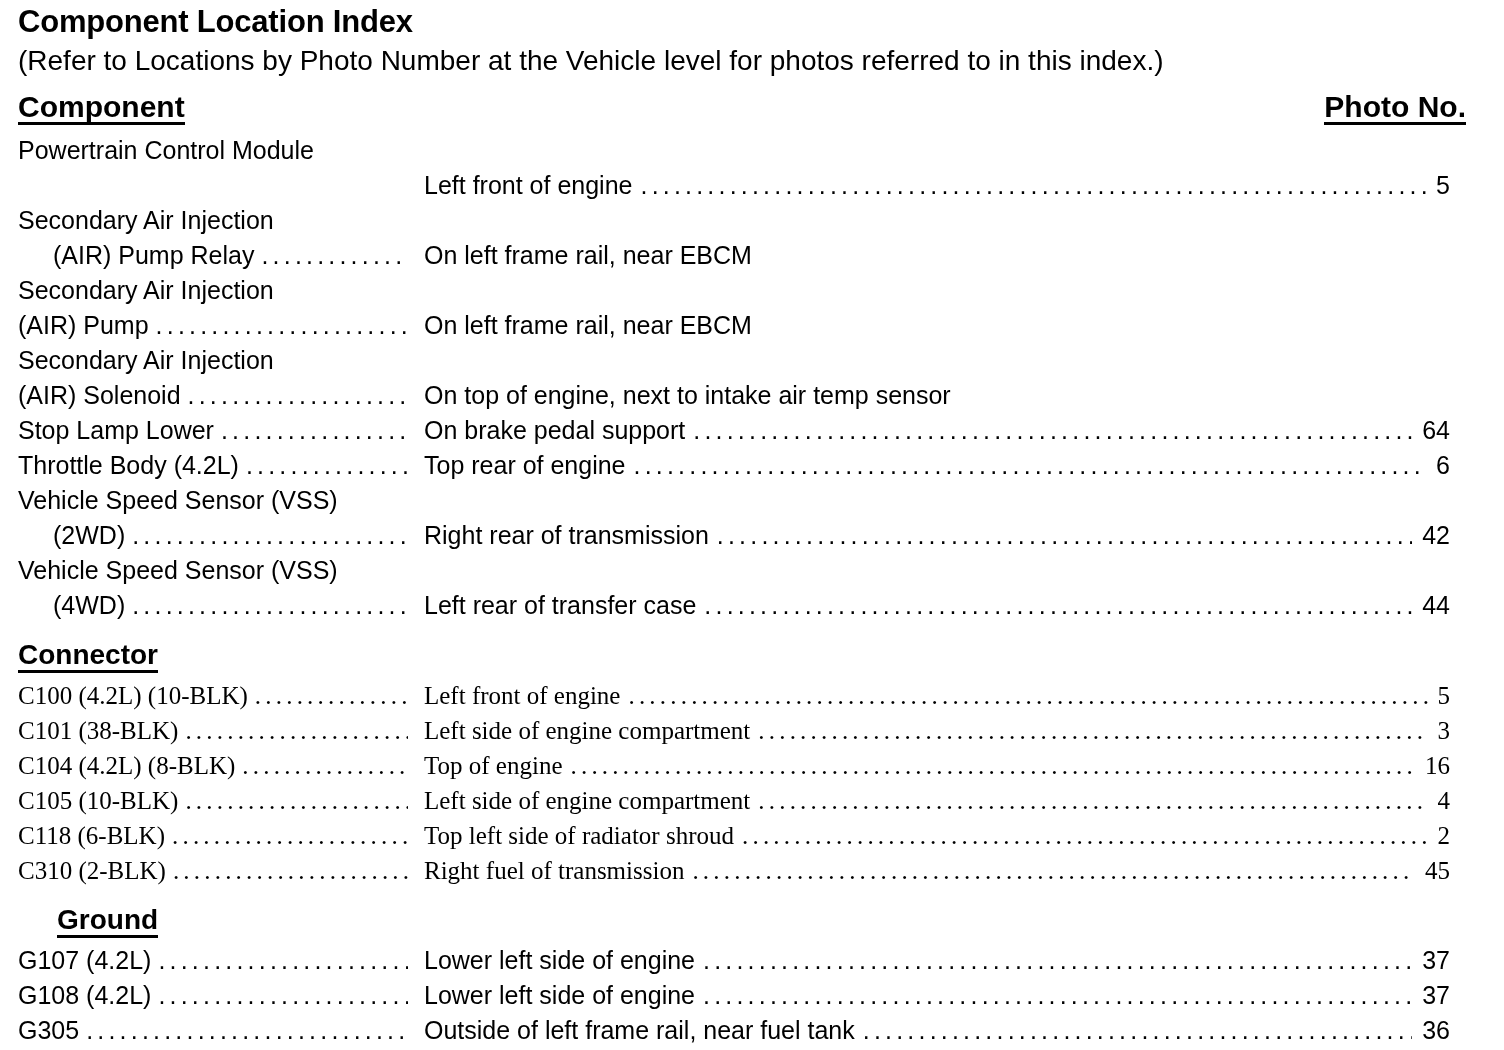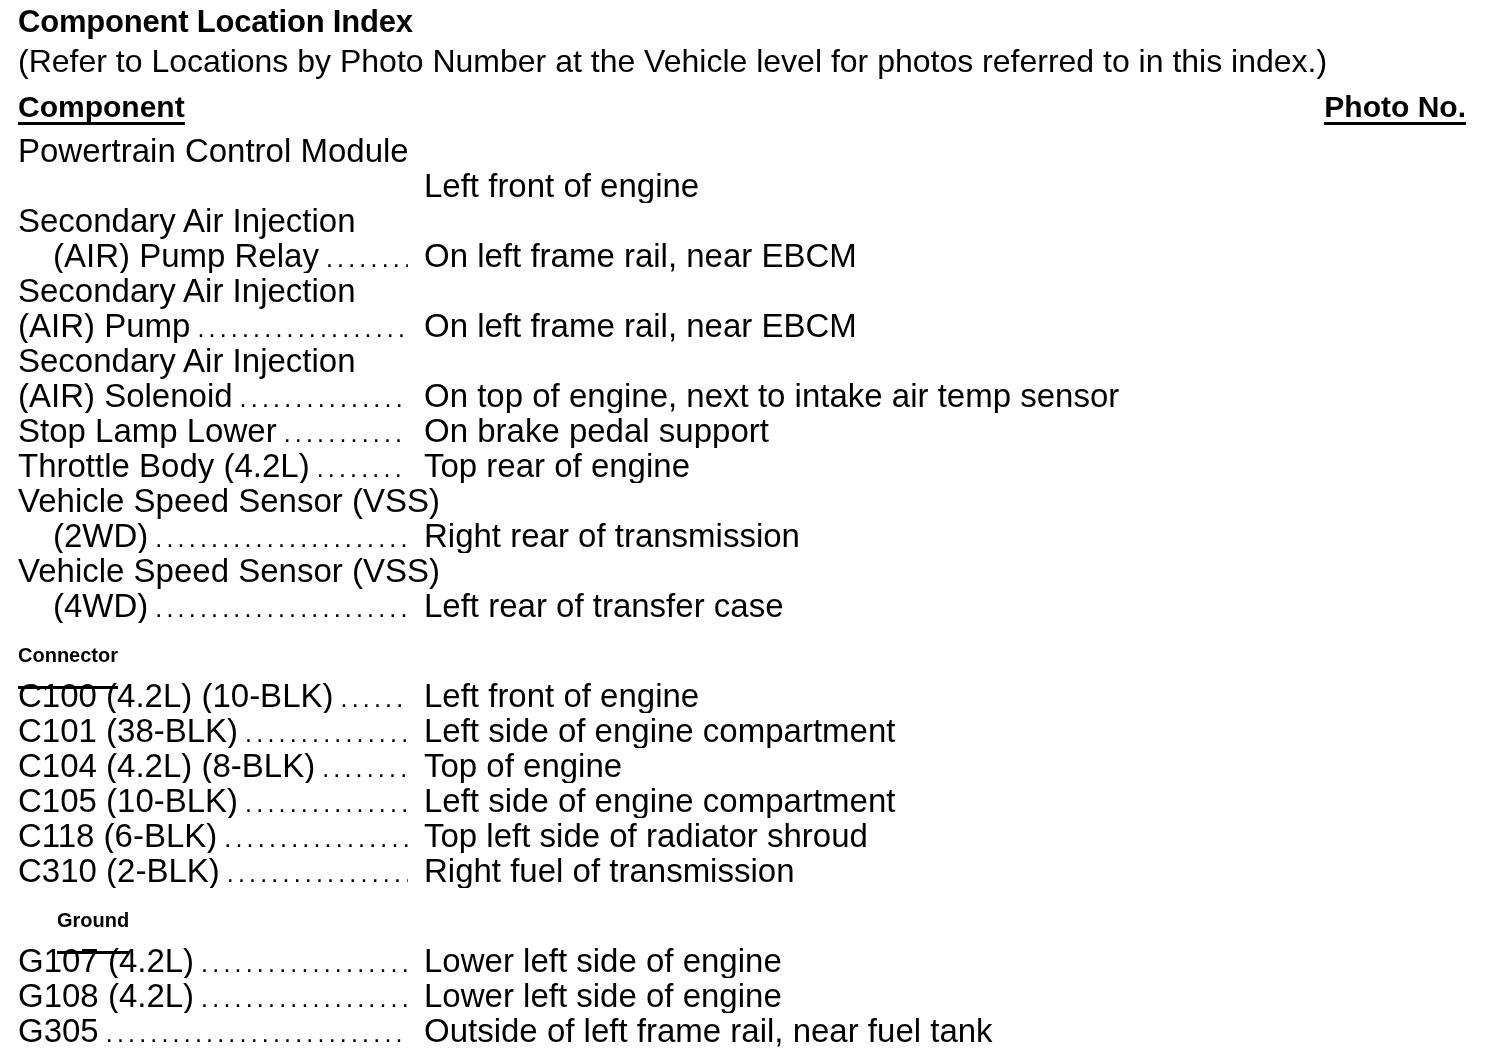--- a/index.html
+++ b/index.html
@@ -30,63 +30,63 @@
     font-size: 31px;
     font-weight: bold;
     letter-spacing: -0.2px;
     line-height: 36px;
     white-space: nowrap;
   }
   .doc-subtitle {
     position: absolute;
     left: 18px;
     top: 46px;
-    font-size: 32px;
+    font-size: 28px;
     line-height: 30px;
     white-space: nowrap;
   }
 
   
   .col-head {
     position: absolute;
     font-size: 30px;
     font-weight: bold;
     line-height: 28px;
     border-bottom: 3px solid #000;
     padding-bottom: 1px;
     white-space: nowrap;
   }
   .col-head-component { left: 18px; top: 93px; }
   .col-head-photo { right: 38px; top: 93px; }
 
   
   .section-head {
-    font-size: 20px;
+    font-size: 28px;
     font-weight: bold;
     line-height: 28px;
     display: inline-block;
     border-bottom: 3px solid #000;
-    padding-bottom: 17px;
+    padding-bottom: 1px;
     white-space: nowrap;
   }
   .section-head-wrap {
     position: absolute;
     left: 18px;
   }
 
   
   .rows {
     position: absolute;
     left: 0;
     width: 1504px;
   }
   .row {
     position: relative;
     height: 35px;
-    font-size: 33px;
+    font-size: 25px;
     line-height: 35px;
     white-space: nowrap;
   }
   
   .cell-name {
     position: absolute;
     left: 18px;
     top: 0;
     width: 390px;
     height: 35px;
@@ -115,23 +115,22 @@
   }
 
   
   .cell-loc {
     position: absolute;
     left: 424px;
     right: 54px;
     top: 0;
     height: 35px;
     display: flex;
-    align-items: flex-start;
-    overflow: hidden;
-    flex-direction: column;
+    align-items: flex-end;
+    overflow: hidden;
   }
   .cell-loc .txt { flex: 0 0 auto; }
   .cell-loc .dots {
     flex: 1 1 auto;
     overflow: hidden;
     letter-spacing: 4.2px;
     padding-left: 8px;
     font-size: 25px;
   }
   .cell-loc .dots::before {
@@ -247,21 +246,21 @@
             <span class="dots"></span>
           </div>
           <div class="cell-loc">
             <span class="txt">Left rear of transfer case</span>
             <span class="dots"></span>
             <span class="photo">44</span>
           </div>
         </div>
       </div>
       <div class="section-head-wrap" style="top: 641px;"><span class="section-head">Connector</span></div>
-      <div class="rows" style="top: 678px;">
+      <div class="rows" style="top: 678px; font-family: Liberation Serif, serif;">
         <div class="row">
           <div class="cell-name">
             <span class="txt">C100 (4.2L) (10-BLK)</span>
             <span class="dots"></span>
           </div>
           <div class="cell-loc">
             <span class="txt">Left front of engine</span>
             <span class="dots"></span>
             <span class="photo">5</span>
           </div>

